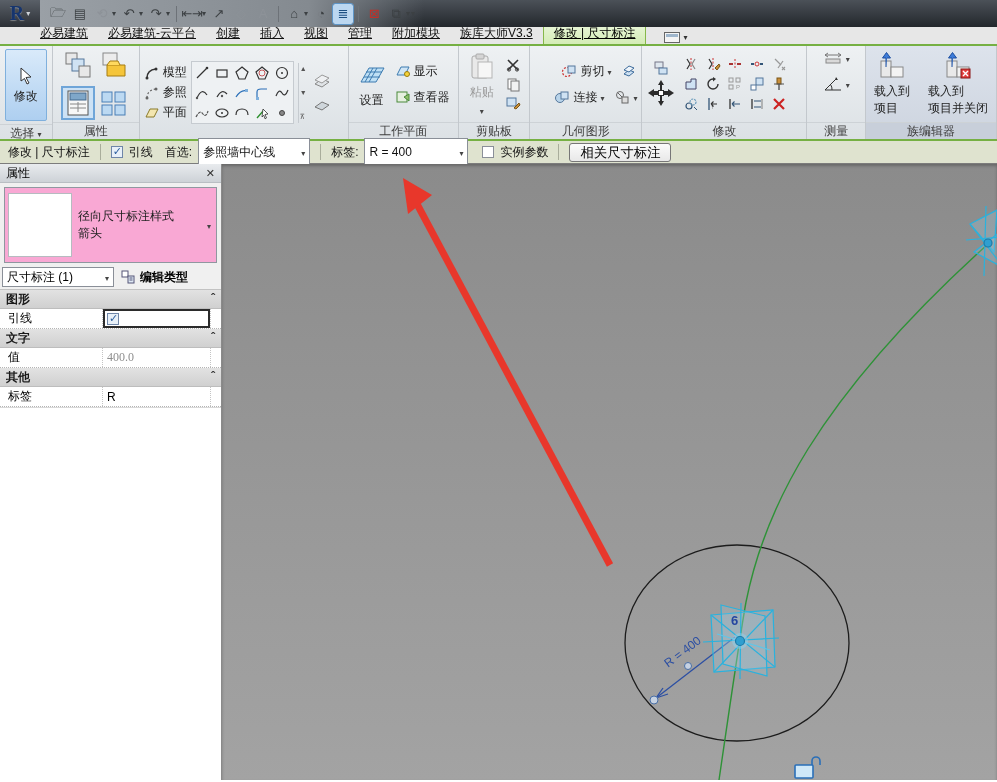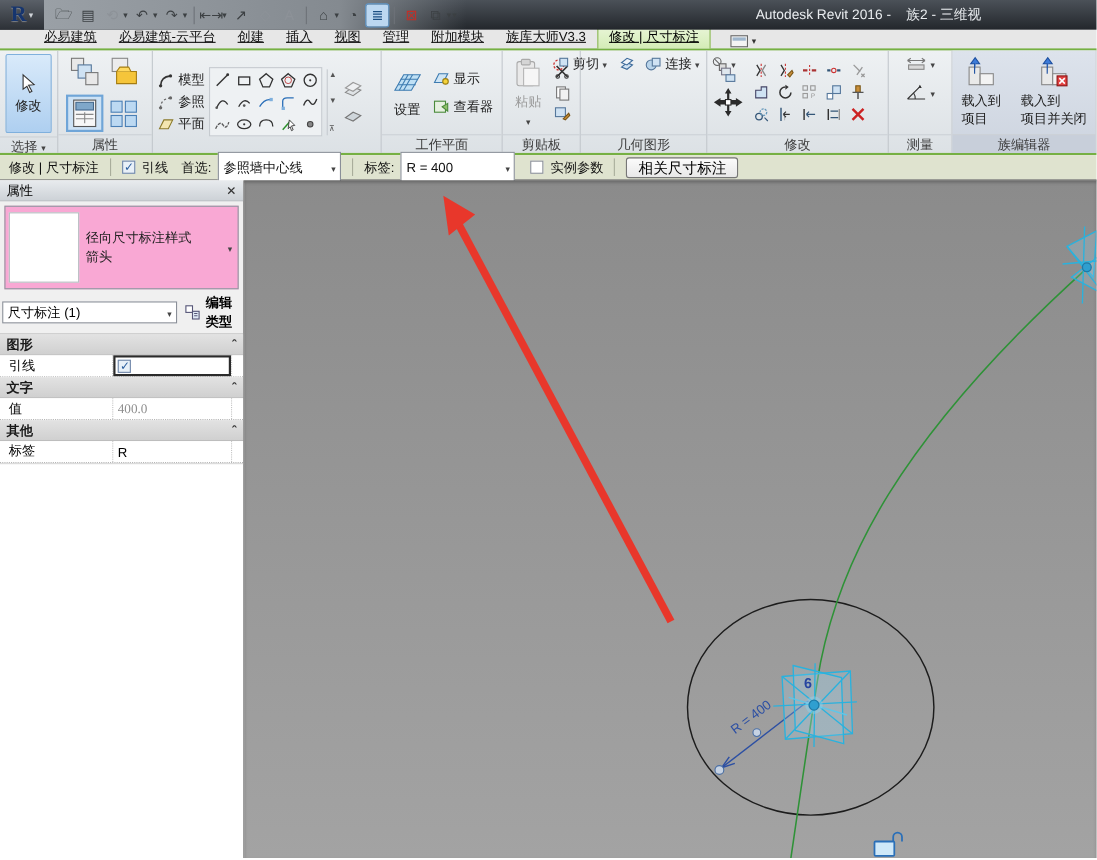--- a/index.html
+++ b/index.html
@@ -84,21 +84,21 @@
     display:flex; flex-direction:column; }
   .phead { height:19px; background:linear-gradient(#e8ebee,#cdd2d7); display:flex;
     align-items:center; padding:0 6px; border-bottom:1px solid #b9bec3; }
   .pclose { margin-left:auto; color:#333; font-size:11px; font-weight:bold; }
   .typesel { margin:4px; background:#f9a8d4; border:1px solid #9097a0; height:76px;
     display:flex; align-items:center; padding:3px; gap:6px; }
   .thumb { width:64px; height:64px; background:#fff; border:1px solid #b6bbc0; flex:none; }
   .typename { flex:1; line-height:17px; color:#222; }
   .tscaret { align-self:center; margin-right:2px; }
   .selrow { display:flex; align-items:center; padding:0 2px 2px 2px; gap:4px; }
-  .selcombo { flex:none; width:159px; background:#fff; border:1px solid #8a8f98; height:20px;
+  .selcombo { flex:none; width:112px; background:#fff; border:1px solid #8a8f98; height:20px;
     display:flex; align-items:center; padding:0 4px; }
   .selcombo .caret { margin-left:auto; }
   .edittype { display:flex; align-items:center; gap:4px; padding:0 2px;font-weight:bold; }
   .grid { border-top:1px solid #c2c2c2; }
   .grow { display:flex; height:20px; background:#fff; border-bottom:1px dotted #b5b5b5; align-items:center; }
   .grow .c1 { width:103px; padding-left:8px; border-right:1px dotted #c4c4c4; height:100%; display:flex; align-items:center; }
   .grow .c2 { flex:1; padding-left:4px; height:100%; display:flex; align-items:center; }
   .grow .c3 { width:11px; border-left:1px dotted #c4c4c4; height:100%; }
   .ghead { display:flex; height:19px; background:linear-gradient(#e2e2e2,#d0d0d0);
     border-bottom:1px solid #bdbdbd; align-items:center; padding:0 6px; font-weight:bold; color:#1a1a1a; }
@@ -139,24 +139,20 @@
     <span class="qicon">⌂</span>
       <span class="qcaret">▾</span>
     <span class="qicon">◔</span>
     <span class="qicon hl">≣</span>
     <span class="qsep"></span>
     <span class="qicon red">⊠</span>
     <span class="qicon">⧉</span>
       <span class="qcaret">▾</span>
     <span class="qcaret">▾</span>
   </div>
-  <div class="wintitle">
-    <span>Autodesk Revit 2016 -</span>&nbsp;&nbsp;&nbsp;
-    <span>族2 - 三维视</span>
-  </div>
 </div>
 
 <div class="tabrow">
   <div class="tab" style="margin-left:30px">必易建筑</div>
   <div class="tab">必易建筑-云平台</div>
   <div class="tab">创建</div>
   <div class="tab">插入</div>
   <div class="tab">视图</div>
   <div class="tab">管理</div>
   <div class="tab">附加模块</div>
@@ -396,21 +392,21 @@
         <svg class="i16" viewBox="0 0 16 16">
           <rect x="2" y="3" width="9" height="8" fill="#cfe2f3" stroke="#55779b"></rect>
           <path d="M9 13 L14 8 L15 10 L11 14 Z" fill="#c98f3a" stroke="#7a5515"></path>
         </svg>
       </div>
     </div>
     <div class="plabel">剪贴板</div>
   </div>
 
   <div class="panel" style="width:115px">
-    <div class="pbody" style="flex-direction:row; align-items:flex-start; justify-content:center; gap:8px">
+    <div class="pbody" style="flex-direction:column; align-items:flex-end; justify-content:center; gap:8px">
       <div style="display:flex; gap:10px; align-items:center">
         <div class="smallrow">
           <svg class="i16" viewBox="0 0 16 16">
             <circle cx="6" cy="9" r="4.5" fill="none" stroke="#c33" stroke-width="1.2" stroke-dasharray="2 1.5"></circle>
             <rect x="7" y="3" width="7" height="7" fill="#cfe2f3" stroke="#55779b"></rect>
           </svg>
           <span class="lbl">剪切</span>
           <span class="caret"></span>
         </div>
         <svg class="i16" viewBox="0 0 16 16">

